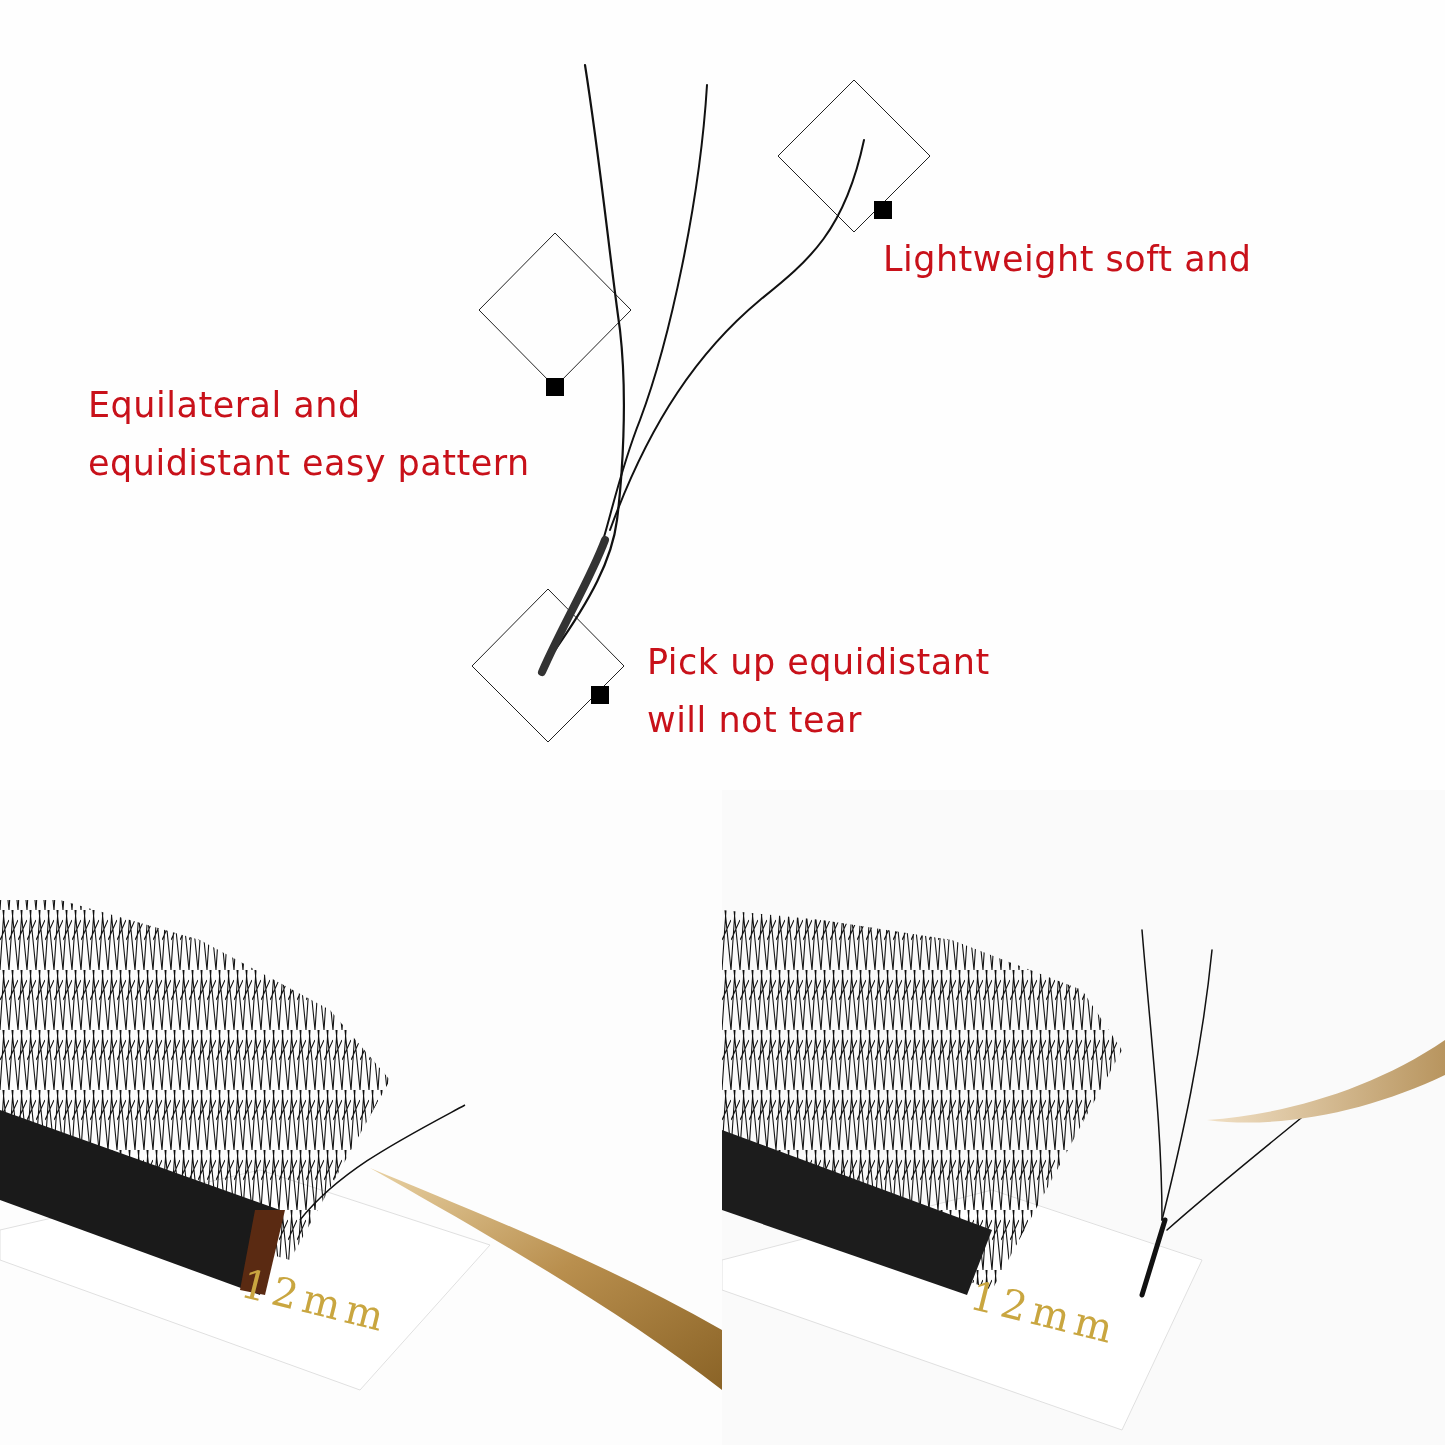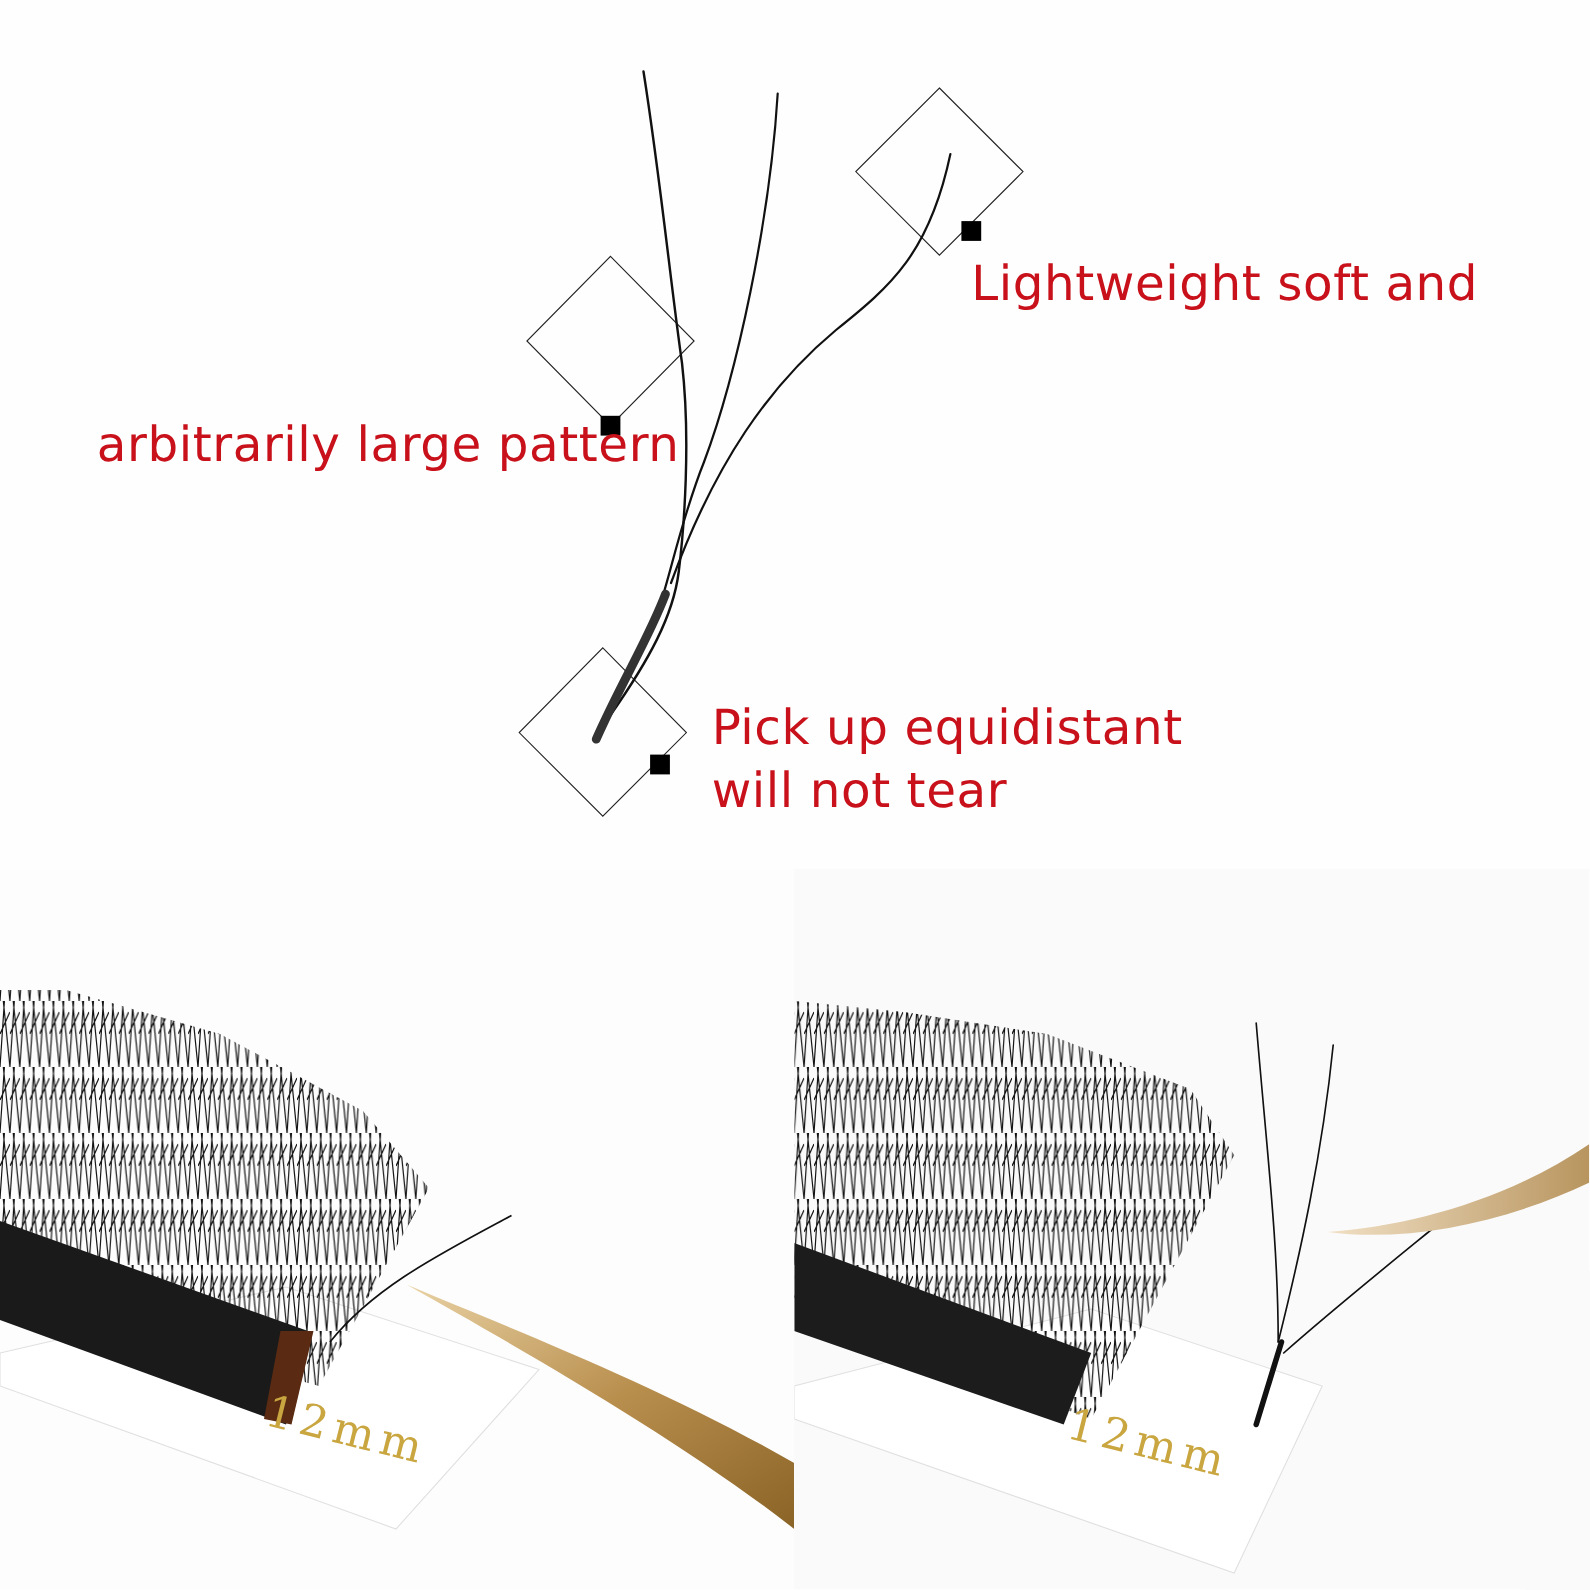--- a/index.html
+++ b/index.html
@@ -1,18 +1,18 @@
 <!DOCTYPE html>
 <html><head>
 <meta charset="utf-8">
 <style>
   html,body{margin:0;padding:0;background:#fefefe;}
   body{width:1445px;height:1445px;position:relative;overflow:hidden;font-family:"DejaVu Sans","Liberation Sans",sans-serif;}
   .top{position:absolute;left:0;top:0;width:1445px;height:790px;background:#fefefe;}
-  .caption{position:absolute;color:#c8111a;font-size:44px;line-height:58px;letter-spacing:0.5px;white-space:nowrap;}
+  .caption{position:absolute;color:#c8111a;font-size:35px;line-height:58px;letter-spacing:0.5px;white-space:nowrap;}
   .cap-eq{left:88px;top:376px;}
   .cap-lw{left:883px;top:230px;}
   .cap-pu{left:647px;top:633px;}
   .line{display:block;}
   svg{position:absolute;left:0;top:0;}
   .photo{position:absolute;top:790px;height:655px;overflow:hidden;}
   .photo-left{left:0;width:722px;background:#fdfdfd;}
   .photo-right{left:722px;width:723px;background:#fafafa;}
   .gold-label{position:absolute;font-family:"DejaVu Serif","Liberation Serif",serif;color:#c9a640;font-size:40px;letter-spacing:6px;transform:rotate(14deg);transform-origin:left top;white-space:nowrap;}
 </style>
@@ -36,21 +36,22 @@
 
     <g fill="none" stroke="#111" stroke-linecap="round">
       <path d="M585,65 C600,160 610,260 620,330 C628,400 622,480 617,520 C612,560 590,600 555,650" stroke-width="2.2"></path>
       <path d="M707,85 C700,200 670,340 640,420 C620,470 610,520 600,550" stroke-width="2"></path>
       <path d="M864,140 C845,230 810,260 760,300 C700,350 650,420 610,530" stroke-width="2"></path>
       <path d="M605,540 C590,580 565,620 542,672" stroke-width="8" stroke="#333"></path>
     </g>
   </svg>
 
   <div class="caption cap-eq">
-    <span class="line">arbitrarily large pattern</span>
+    <span class="line">Equilateral and</span>
+    <span class="line">equidistant easy pattern</span>
   </div>
   <div class="caption cap-lw">
     <span class="line">Lightweight soft and</span>
   </div>
   <div class="caption cap-pu">
     <span class="line">Pick up equidistant</span>
     <span class="line">will not tear</span>
   </div>
 </div>
 

